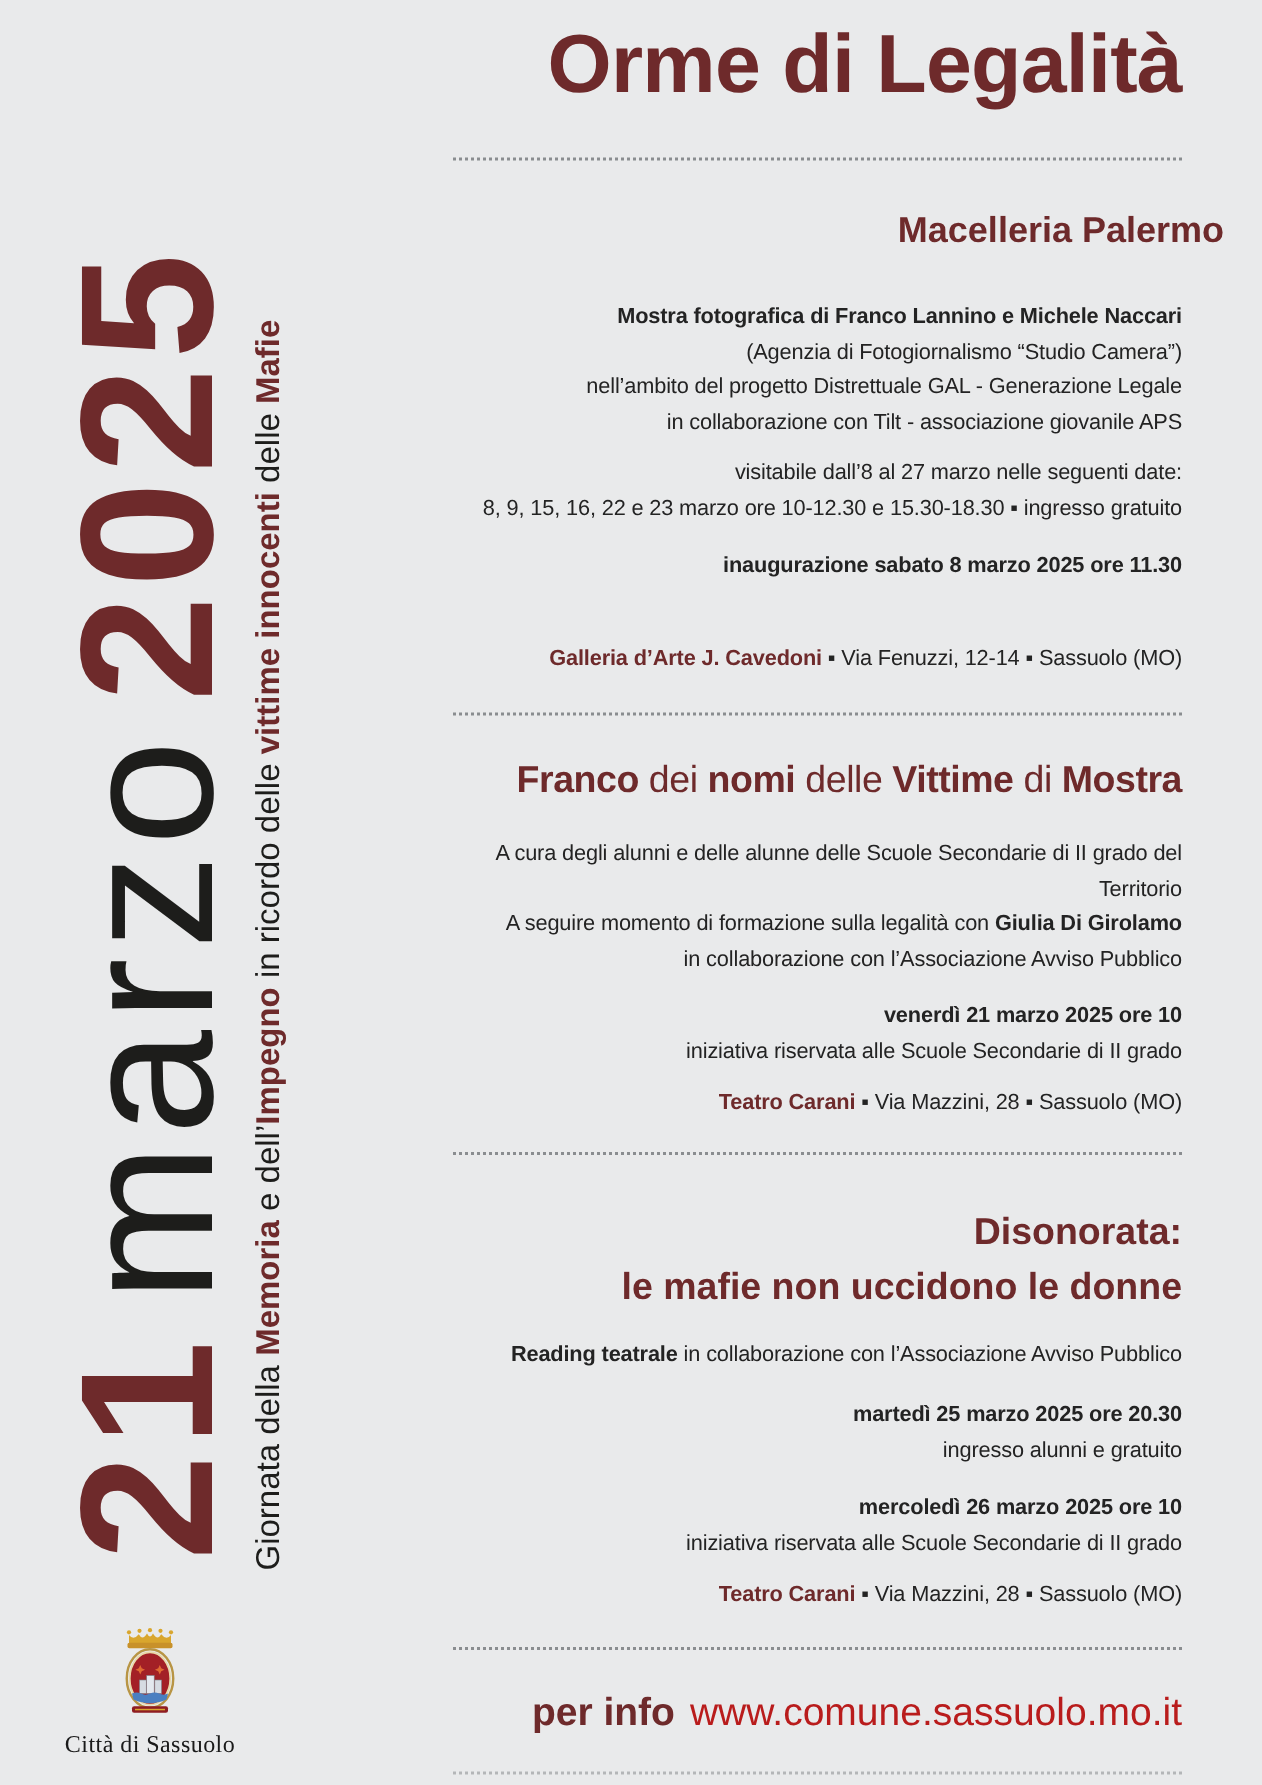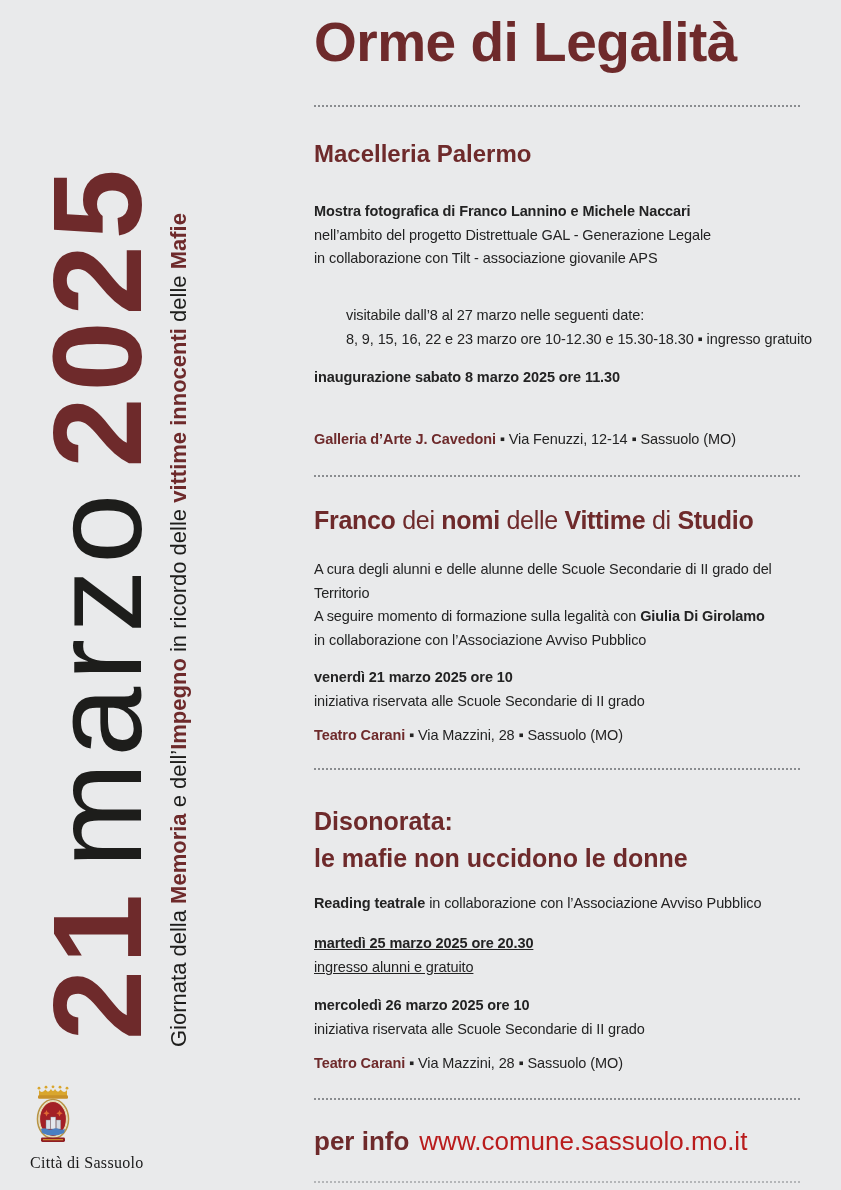--- a/index.html
+++ b/index.html
@@ -32,56 +32,56 @@
   .v-sub{
     position:absolute;left:166px;top:1047px;
     transform-origin:0 0;transform:rotate(-90deg);
     white-space:nowrap;font-size:22px;line-height:1.2;color:var(--ink);
   }
   .v-sub .ac{color:var(--accent);font-weight:700;}
 
   
   .logo{
     position:absolute;left:30px;top:1084px;width:140px;
-    text-align:left;
+    text-align:center;
   }
   .logo .caption{
     font-family:"Liberation Serif", serif;
     font-size:16px;color:#1a1a1a;margin-top:4px;letter-spacing:.3px;
   }
 
   
   .col{position:absolute;left:298px;top:0;width:486px;height:1190px;}
-  .col > div, .col > h1, .col > h2{position:absolute;left:16px;width:486px;}
+  .col > div, .col > h1, .col > h2{position:absolute;left:4px;width:486px;text-align:right;}
 
   .title{
     top:14px;font-size:55px;font-weight:700;color:var(--accent);
     letter-spacing:-.5px;line-height:1.05;white-space:nowrap;
   }
   .sep{height:0;border-top:2px dotted var(--dot);}
   .sep1{top:105px;} .sep2{top:475px;} .sep3{top:768px;} .sep4{top:1098px;}
   .sep5{top:1181px;opacity:.55;}
 
-  .h-mac{top:140px;font-size:24px;font-weight:700;color:var(--accent);}
+  .h-mac{top:140px;font-size:24px;font-weight:700;color:var(--accent);margin-left:28px;}
   .h-let{top:506px;font-size:25px;color:var(--accent);letter-spacing:-.3px;white-space:nowrap;}
   .h-let .rg{font-weight:400;}
   .h-let .b{font-weight:700;}
   .h-dis{top:803px;font-size:25px;font-weight:700;color:var(--accent);line-height:37px;}
 
   .body{font-size:14.5px;line-height:23.5px;color:var(--body);letter-spacing:-.1px;}
   .b{font-weight:700;}
   .blk-intro{top:200px;}
-  .blk-dates{top:304px;margin-left:32px;}
+  .blk-dates{top:304px;}
   .blk-open{top:366px;}
   .venue1{top:428px;}
   .blk-letbody{top:558px;}
   .blk-letevent{top:666px;}
   .venue2{top:724px;}
   .blk-reading{top:892px;}
-  .blk-ev1{top:932px;text-decoration:underline;}
+  .blk-ev1{top:932px;}
   .blk-ev2{top:994px;}
   .venue3{top:1052px;}
   .venue-name{font-weight:700;color:var(--accent);}
 
   .footer{top:1126px;font-size:26px;white-space:nowrap;}
   .footer .label{font-weight:700;color:var(--accent);margin-right:10px;}
   .footer .url{color:#b91c1c;}
 </style>
 </head>
 <body>
@@ -127,41 +127,42 @@
 
   <div class="col">
 
     <h1 class="title">Orme di Legalità</h1>
     <div class="sep sep1"></div>
 
     <h2 class="h-mac">Macelleria Palermo</h2>
 
     <div class="body blk-intro">
       <div class="b">Mostra fotografica di Franco Lannino e Michele Naccari</div>
+      <div>(Agenzia di Fotogiornalismo “Studio Camera”)</div>
       <div>nell’ambito del progetto Distrettuale GAL - Generazione Legale</div>
       <div>in collaborazione con Tilt - associazione giovanile APS</div>
     </div>
 
     <div class="body blk-dates">
       <div>visitabile dall’8 al 27 marzo nelle seguenti date:</div>
       <div>8, 9, 15, 16, 22 e 23 marzo ore 10-12.30 e 15.30-18.30 ▪ ingresso gratuito</div>
     </div>
 
     <div class="body blk-open">
       <div class="b">inaugurazione sabato 8 marzo 2025 ore 11.30</div>
     </div>
 
     <div class="body venue1">
       <span class="venue-name">Galleria d’Arte J. Cavedoni</span><span> ▪ Via Fenuzzi, 12-14 ▪ Sassuolo (MO)</span>
     </div>
 
     <div class="sep sep2"></div>
 
     <h2 class="h-let">
-      <span class="b">Franco</span><span class="rg"> dei </span><span class="b">nomi</span><span class="rg"> delle </span><span class="b">Vittime</span><span class="rg"> di </span><span class="b">Studio</span>
+      <span class="b">Franco</span><span class="rg"> dei </span><span class="b">nomi</span><span class="rg"> delle </span><span class="b">Vittime</span><span class="rg"> di </span><span class="b">Mostra</span>
     </h2>
 
     <div class="body blk-letbody">
       <div>A cura degli alunni e delle alunne delle Scuole Secondarie di II grado del</div>
       <div>Territorio</div>
       <div><span>A seguire momento di formazione sulla legalità con </span><span class="b">Giulia Di Girolamo</span></div>
       <div>in collaborazione con l’Associazione Avviso Pubblico</div>
     </div>
 
     <div class="body blk-letevent">

